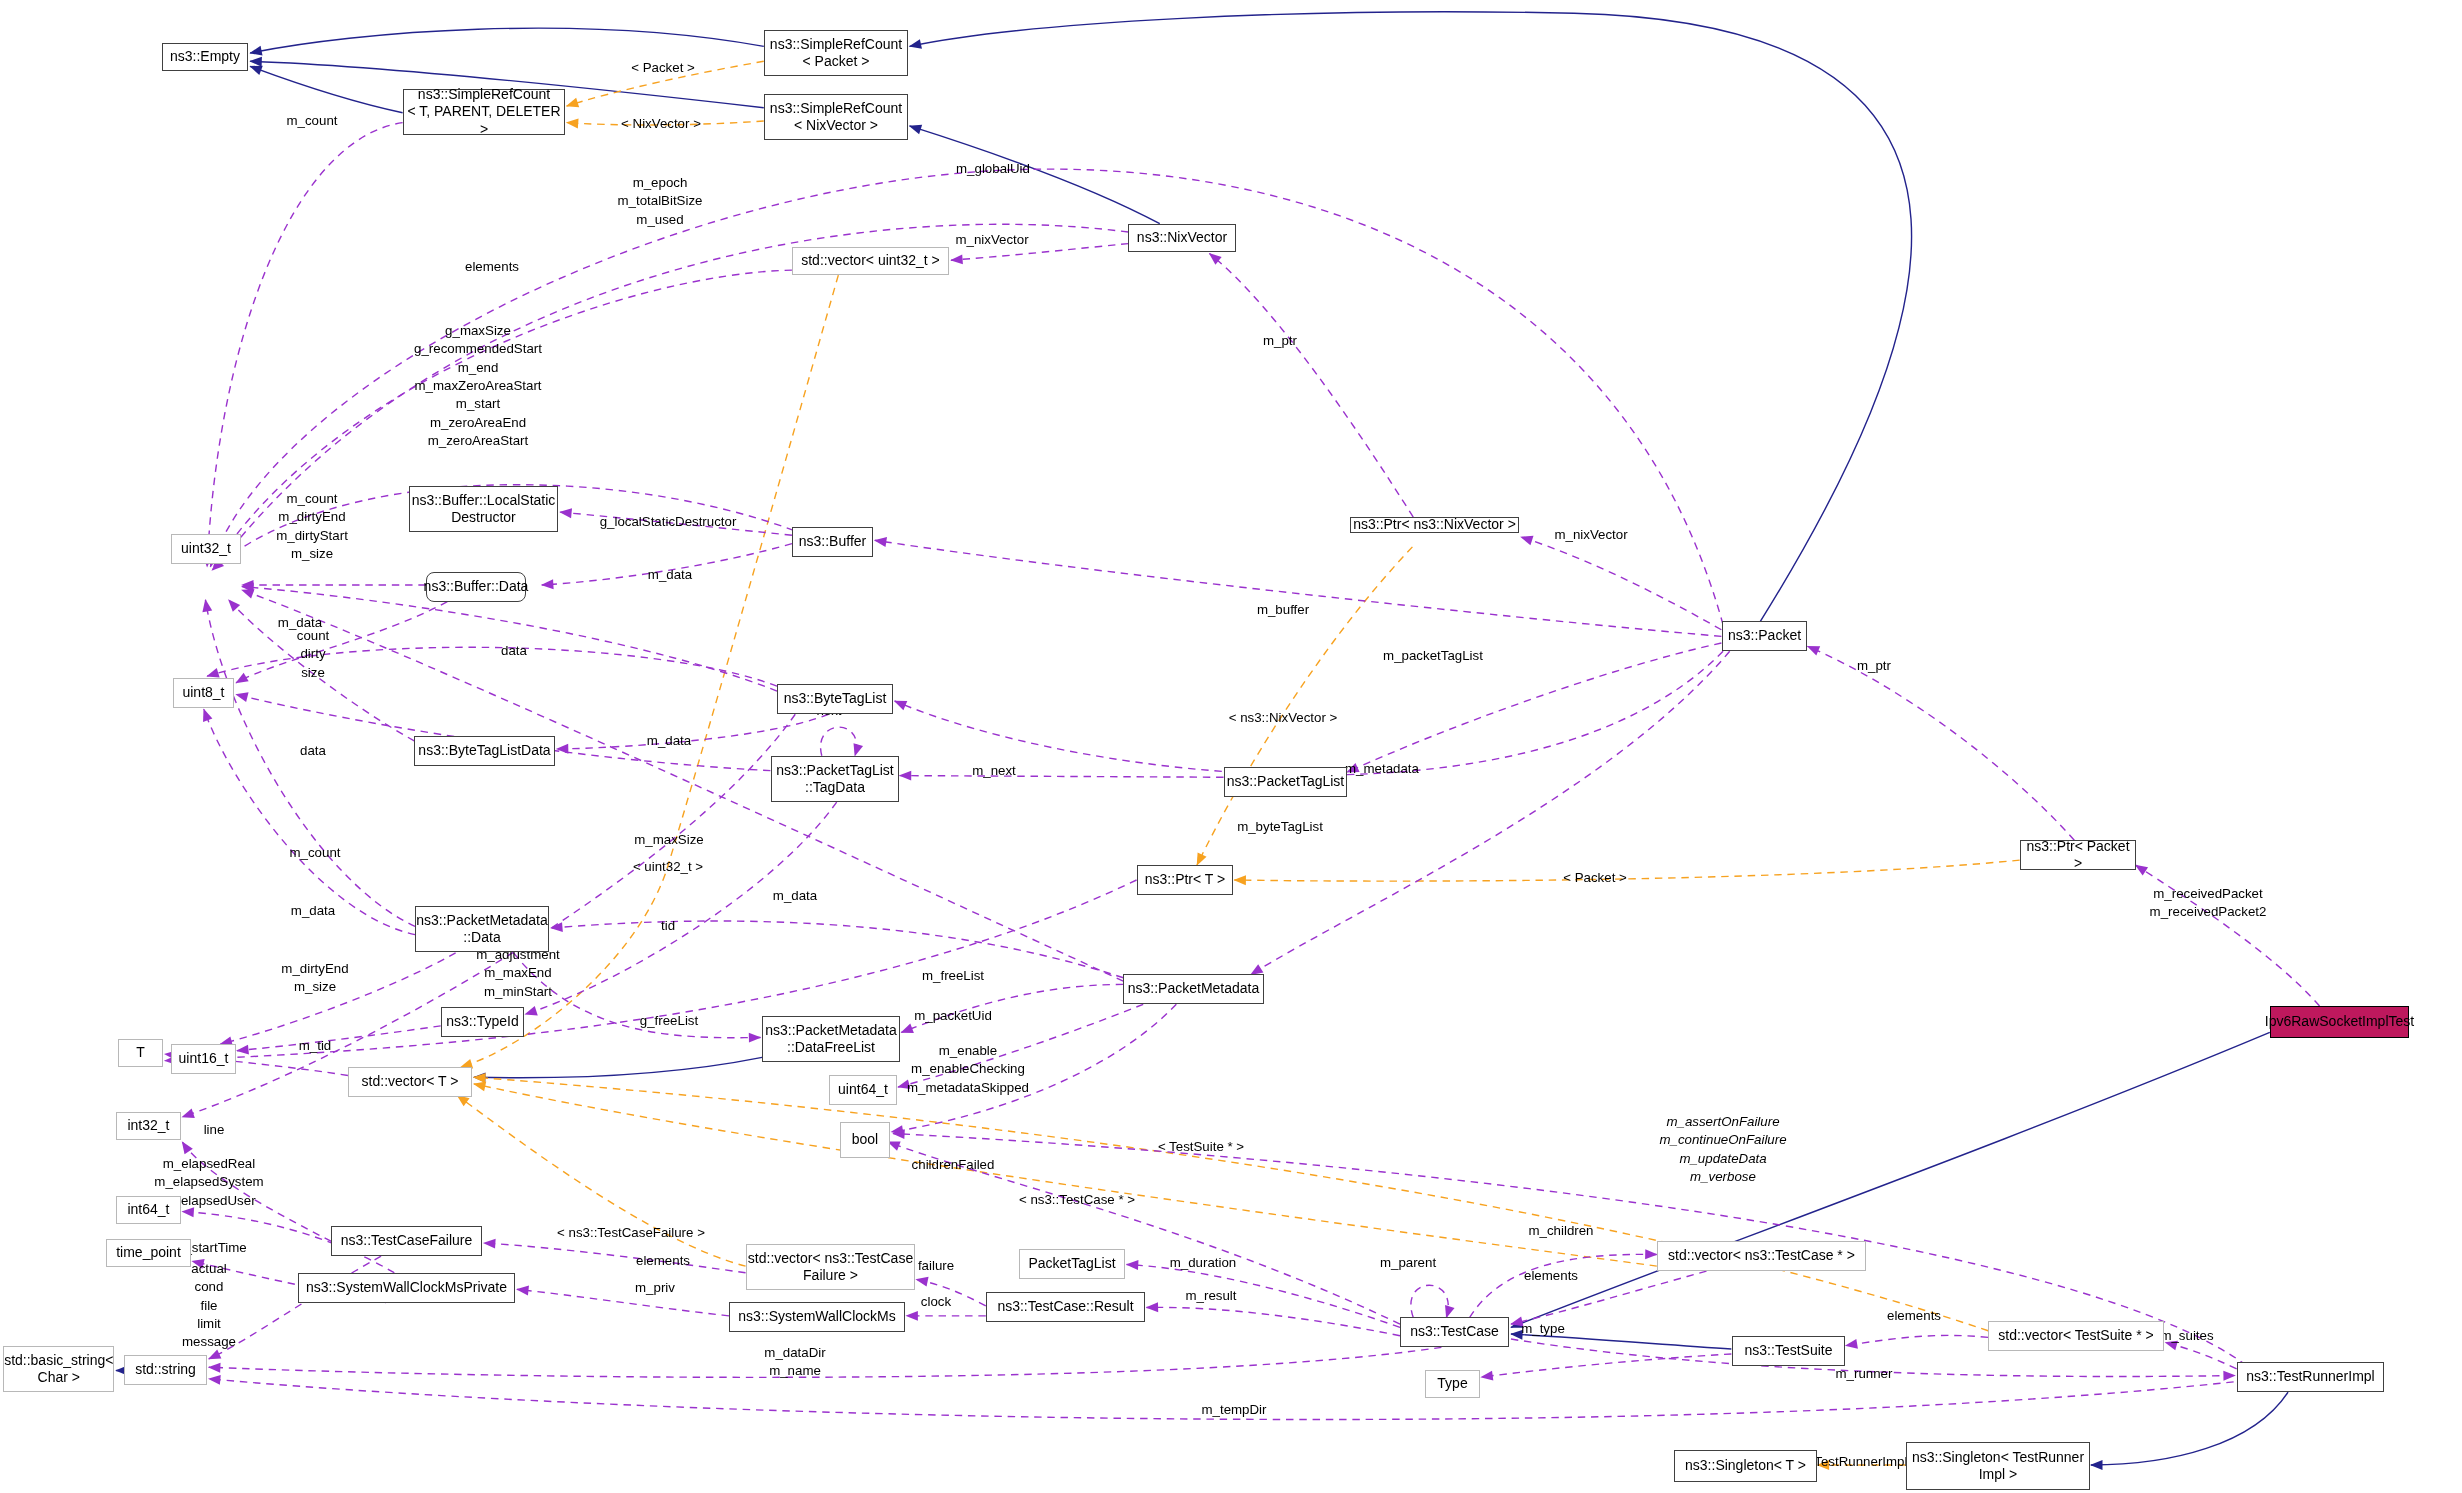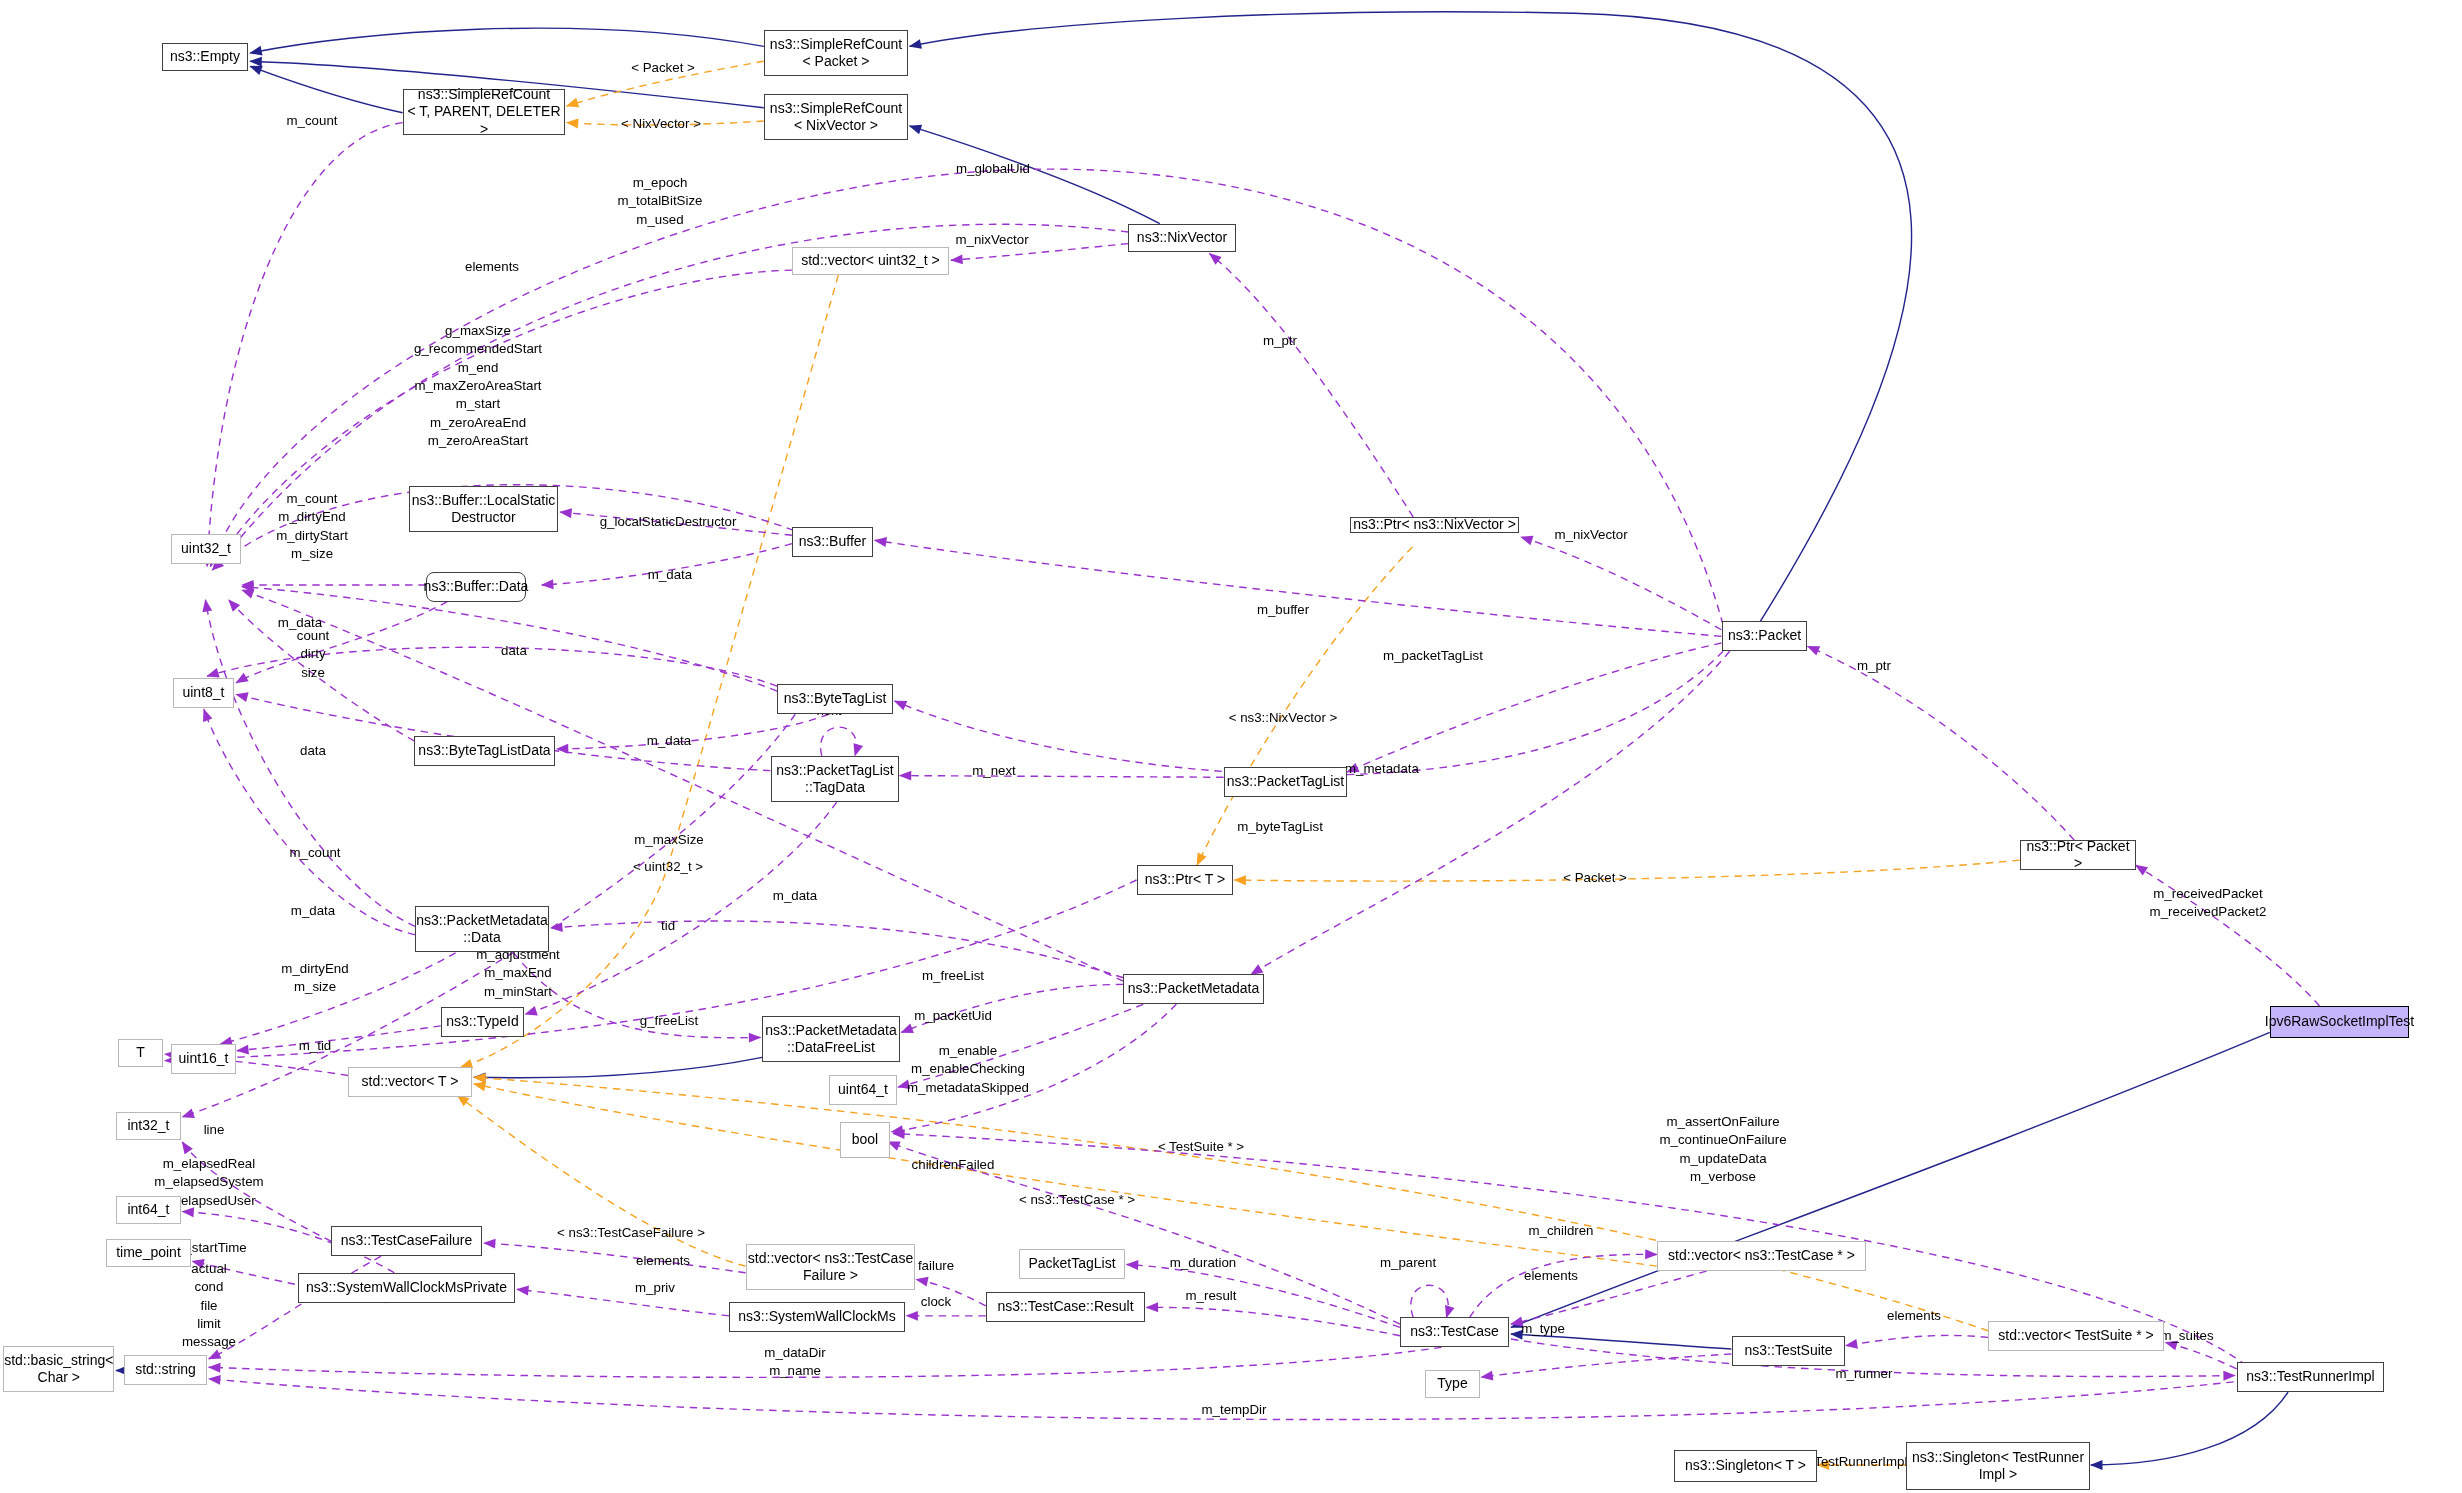--- a/index.html
+++ b/index.html
@@ -4,21 +4,21 @@
 <style>
   html,body{margin:0;padding:0;background:#ffffff;}
   #diagram{position:relative;width:2462px;height:1494px;background:#ffffff;overflow:hidden;
            font-family:"Liberation Sans","DejaVu Sans",sans-serif;}
   #edge-layer{position:absolute;left:0;top:0;width:100%;height:100%;}
   .node{position:absolute;display:flex;align-items:center;justify-content:center;
         background:#ffffff;border:1.2px solid #404040;color:#000;
         font-size:14px;line-height:1.25;text-align:center;white-space:pre-line;
         box-sizing:border-box;cursor:pointer;z-index:3;}
   .node.plain{border:1px solid #b8b8b8;}
-  .node.highlight{background:#c4b5fd;border:1.7px solid #000;}
+  .node.highlight{background:#be185d;border:1.7px solid #000;}
   .edge-label{position:absolute;transform:translate(-50%,-50%);color:#000;
         font-size:13.3px;line-height:1.38;text-align:center;white-space:pre;z-index:2;}
 </style>
 </head>
 <body>
 
 <div id="diagram">
   <svg id="edge-layer" xmlns="http://www.w3.org/2000/svg" viewBox="0 0 2972 1803" preserveAspectRatio="none">
     <defs id="marker-defs">
         <marker id="arrow-member" markerUnits="userSpaceOnUse" markerWidth="18" markerHeight="14" refX="15" refY="7" orient="auto">
@@ -232,21 +232,21 @@
 m_minStart</div>
       <div class="edge-label" style="left: 953px; top: 976px;">m_freeList</div>
       <div class="edge-label" style="left: 953px; top: 1016px;">m_packetUid</div>
       <div class="edge-label" style="left: 968px; top: 1070px;">m_enable
 m_enableChecking
 m_metadataSkipped</div>
       <div class="edge-label" style="left: 795px; top: 896px;">m_data</div>
       <div class="edge-label" style="left: 2208px; top: 903px;">m_receivedPacket
 m_receivedPacket2</div>
       <div class="edge-label" style="left: 1874px; top: 666px;">m_ptr</div>
-      <div class="edge-label" style="left: 1723px; top: 1150px;">m_assertOnFailure
+      <div class="edge-label" style="left: 1723px; top: 1150px; font-style: italic;">m_assertOnFailure
 m_continueOnFailure
 m_updateData
 m_verbose</div>
       <div class="edge-label" style="left: 953px; top: 1165px;">childrenFailed</div>
       <div class="edge-label" style="left: 1203px; top: 1263px;">m_duration</div>
       <div class="edge-label" style="left: 1211px; top: 1296px;">m_result</div>
       <div class="edge-label" style="left: 936px; top: 1266px;">failure</div>
       <div class="edge-label" style="left: 936px; top: 1302px;">clock</div>
       <div class="edge-label" style="left: 663px; top: 1261px;">elements</div>
       <div class="edge-label" style="left: 655px; top: 1288px;">m_priv</div>

